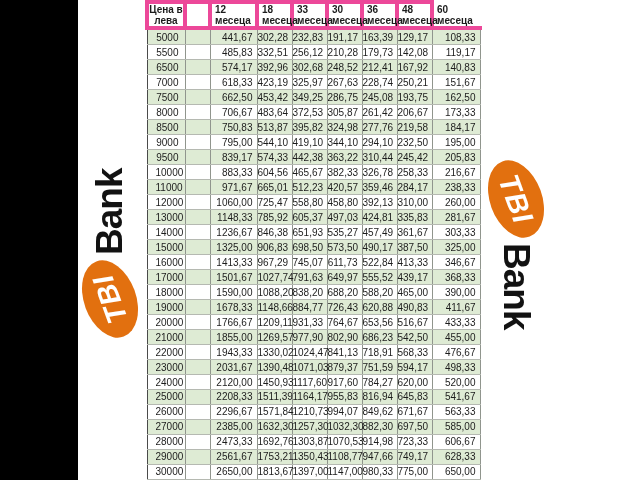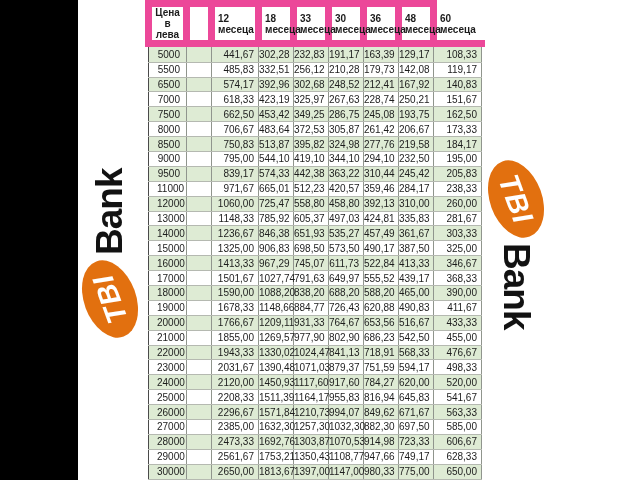--- a/index.html
+++ b/index.html
@@ -53,21 +53,21 @@
     background:#ffffff;
   }
   col.c-price  { width:38px; }
   col.c-spacer { width:25px; }
   col.c-m12    { width:47px; }
   col.c-m     { width:35px; }
   col.c-m60    { width:48px; }
 
   th {
     height:21px;
-    border:7px solid #ec4899;
+    border:4px solid #ec4899;
     font-size:10px; font-weight:bold;
     line-height:11px;
     vertical-align:middle;
     background:#ffffff;
     color:#1c1c1c;
   }
   th.price-h { text-align:center; }
   th.month-h { text-align:left; padding-left:3px; }
   th.month-h.last { border-top-color:#ffffff; border-right-color:#ffffff; }
 
@@ -248,20 +248,31 @@
         <td class="spacer"></td>
         <td class="val">839,17</td>
         <td class="val">574,33</td>
         <td class="val">442,38</td>
         <td class="val">363,22</td>
         <td class="val">310,44</td>
         <td class="val">245,42</td>
         <td class="val">205,83</td>
       </tr>
       <tr>
+        <td class="price">10000</td>
+        <td class="spacer"></td>
+        <td class="val">883,33</td>
+        <td class="val">604,56</td>
+        <td class="val">465,67</td>
+        <td class="val">382,33</td>
+        <td class="val">326,78</td>
+        <td class="val">258,33</td>
+        <td class="val">216,67</td>
+      </tr>
+      <tr>
         <td class="price">11000</td>
         <td class="spacer"></td>
         <td class="val">971,67</td>
         <td class="val">665,01</td>
         <td class="val">512,23</td>
         <td class="val">420,57</td>
         <td class="val">359,46</td>
         <td class="val">284,17</td>
         <td class="val">238,33</td>
       </tr>

